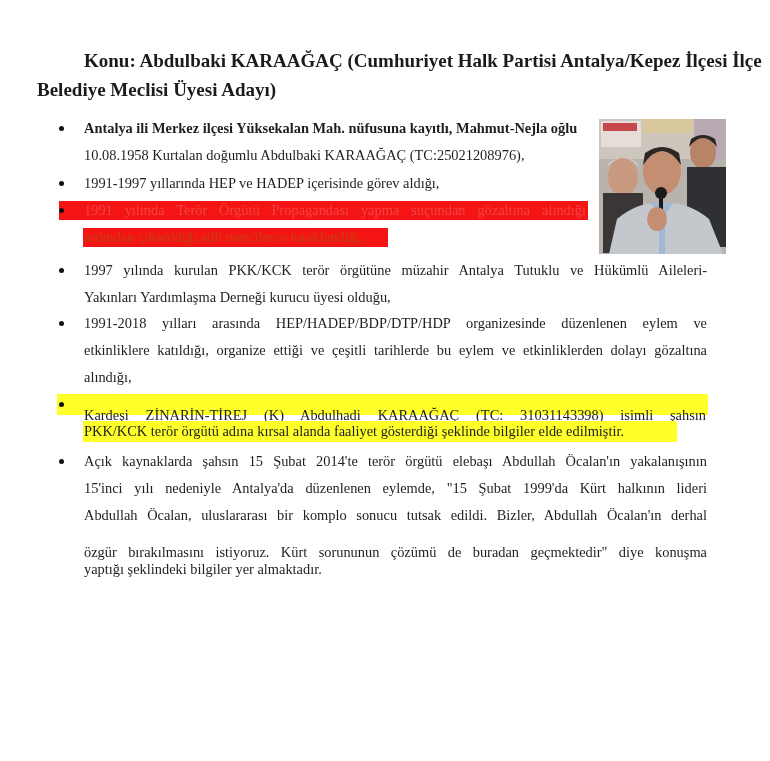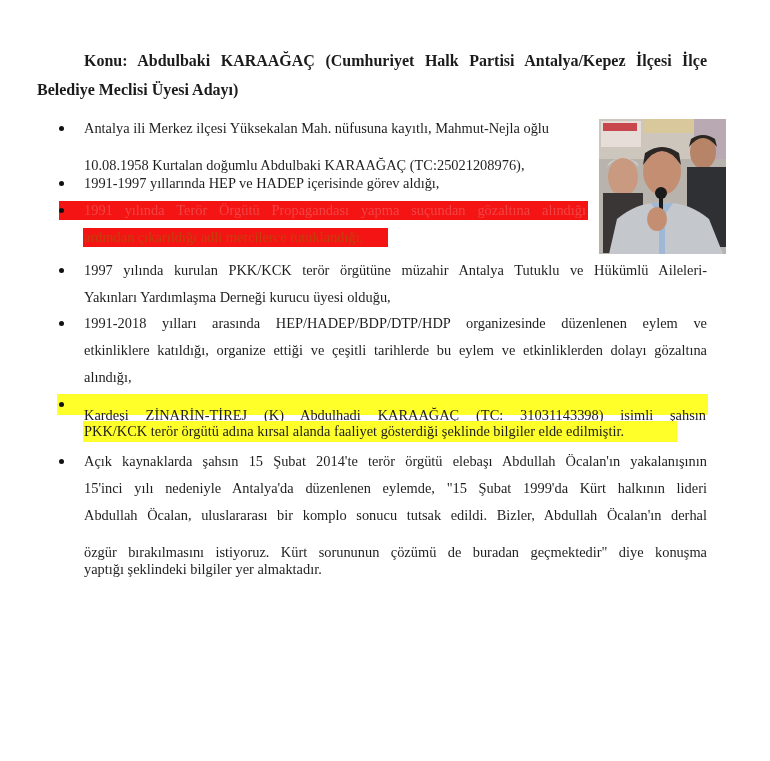--- a/index.html
+++ b/index.html
@@ -21,21 +21,21 @@
       width: 770px;
       height: 761px;
       background: #ffffff;
     }
     .subject {
       position: absolute;
       left: 37px;
       top: 46px;
       width: 670px;
       font-weight: bold;
-      font-size: 16px;
+      font-size: 19px;
       line-height: 29px;
       text-align: justify;
       text-indent: 47px;
       color: #1b1b1b;
     }
     .bullets {
       position: absolute;
       left: 0;
       top: 0;
       width: 770px;
@@ -134,22 +134,22 @@
       <ellipse cx="62" cy="74" rx="6" ry="6" fill="#1a1a1a"></ellipse>
       <rect x="60" y="78" width="4" height="20" fill="#1a1a1a"></rect>
       <ellipse cx="58" cy="100" rx="10" ry="12" fill="#c48e72"></ellipse>
     </svg>
   </div>
 
   <ul class="bullets">
 
     <li class="item" style="top:115px;left:0;width:770px;">
       <span class="bullet" style="top:0;"></span>
-      <span class="text line" style="top:0;">Antalya ili Merkez ilçesi Yüksekalan Mah. nüfusuna kayıtlı, Mahmut-Nejla oğlu</span>
-      <span class="text line" style="top:37px;">10.08.1958 Kurtalan doğumlu Abdulbaki KARAAĞAÇ (TC:25021208976),</span>
+      <span class="text line" style="top:0;font-weight:bold;">Antalya ili Merkez ilçesi Yüksekalan Mah. nüfusuna kayıtlı, Mahmut-Nejla oğlu</span>
+      <span class="text line" style="top:27px;">10.08.1958 Kurtalan doğumlu Abdulbaki KARAAĞAÇ (TC:25021208976),</span>
     </li>
 
     <li class="item" style="top:170px;left:0;width:770px;">
       <span class="bullet" style="top:0;"></span>
       <span class="text line" style="top:0;">1991-1997 yıllarında HEP ve HADEP içerisinde görev aldığı,</span>
     </li>
 
     <li class="item" style="top:197px;left:0;width:770px;">
       <span class="hl-red" style="position:absolute;left:59px;top:4px;width:529px;height:19px;"></span>
       <span class="bullet" style="top:0;"></span>

